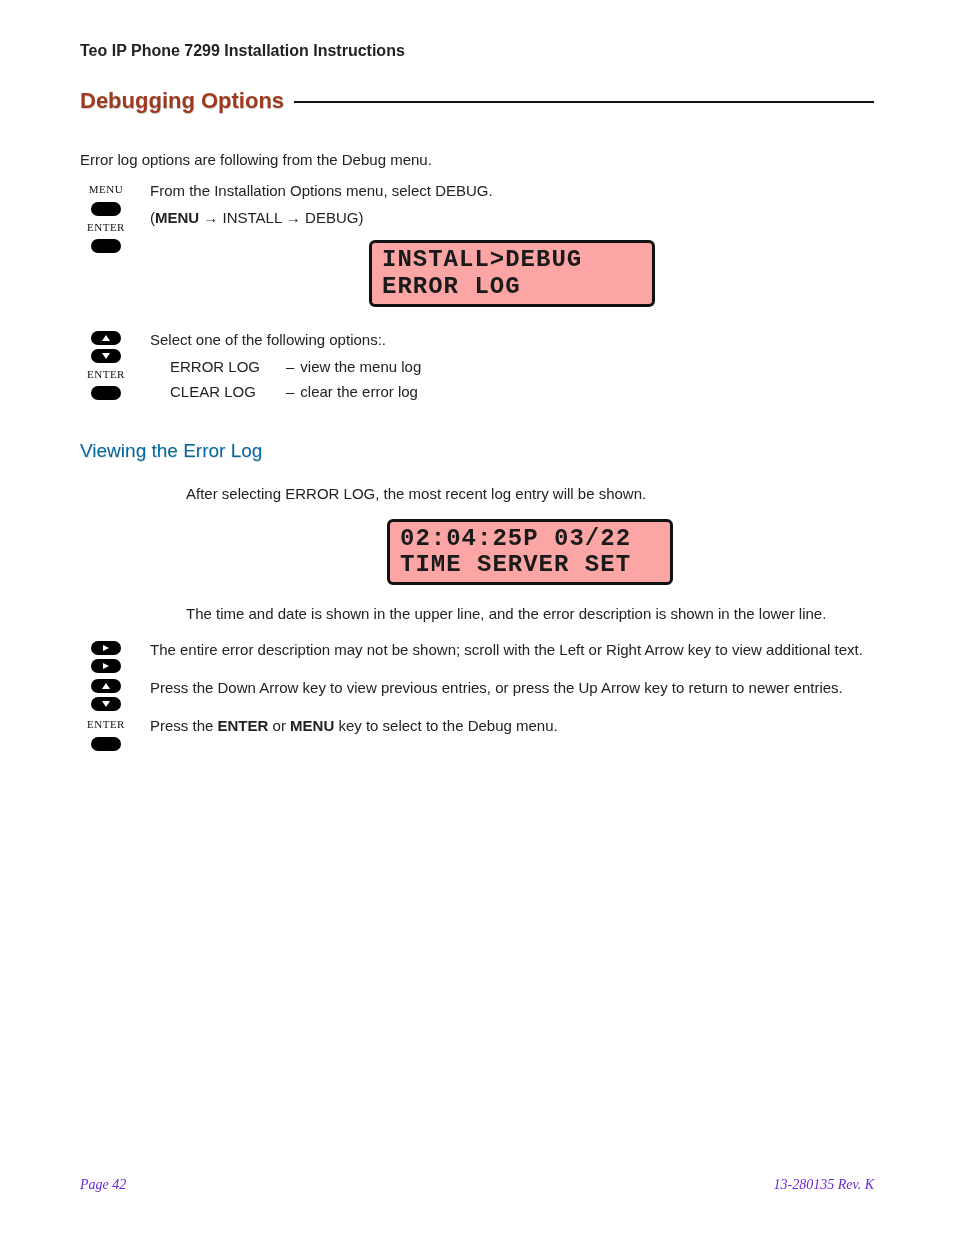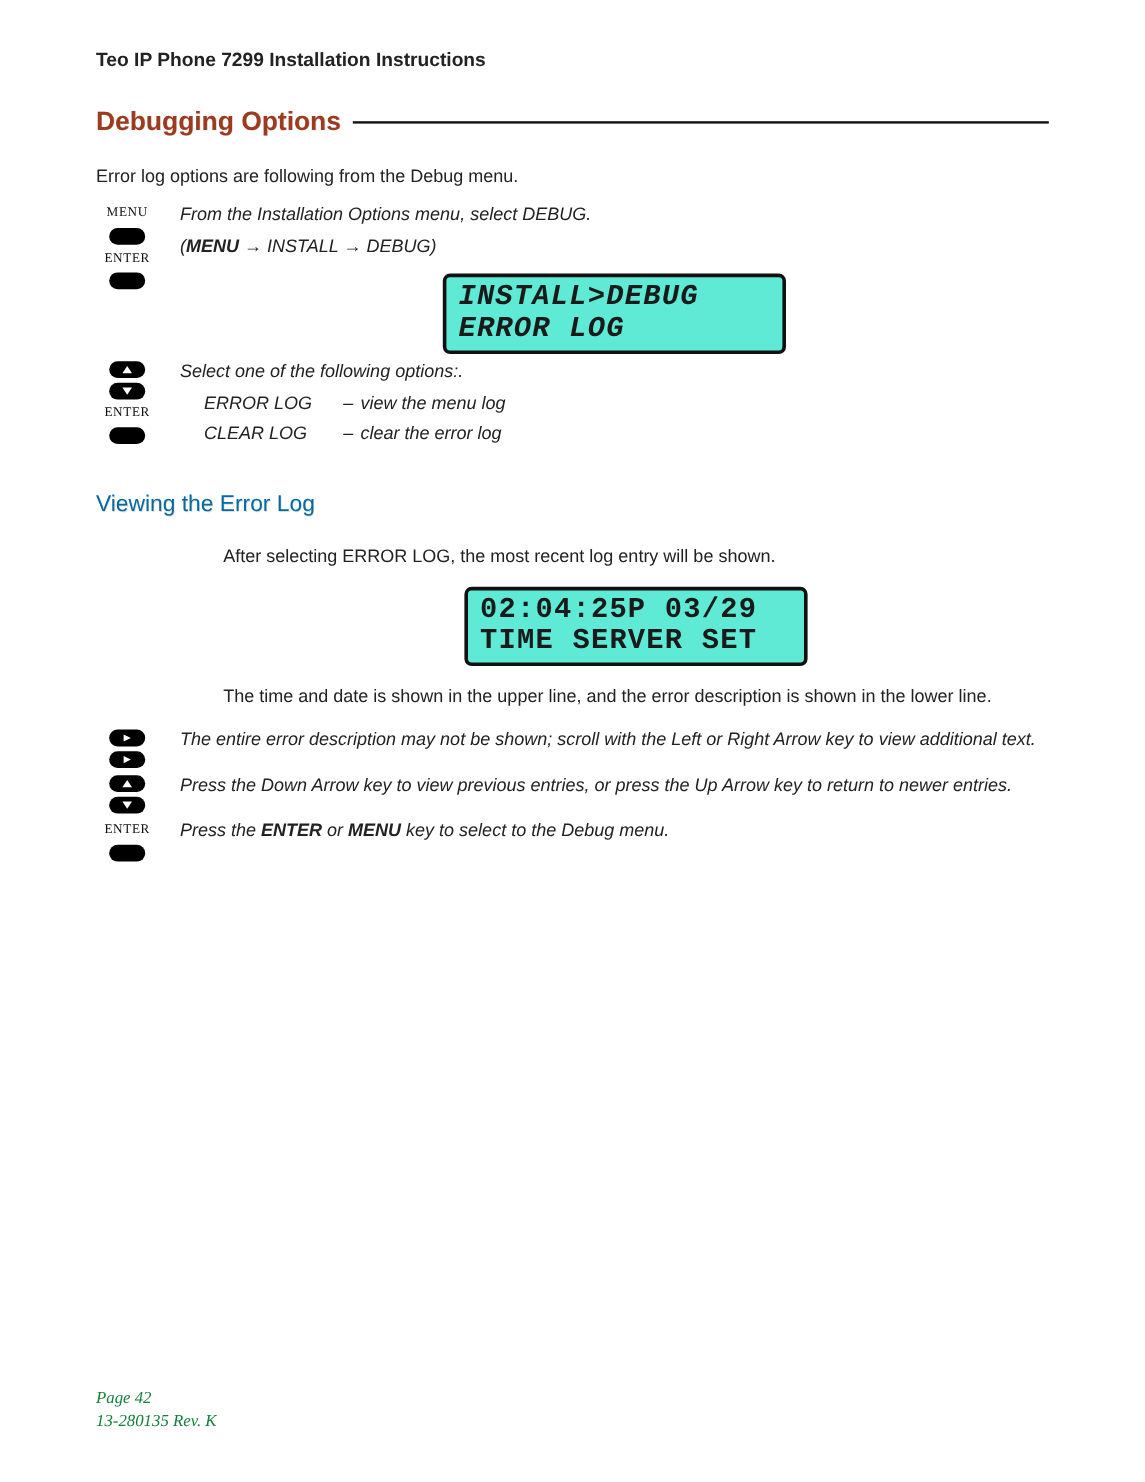--- a/index.html
+++ b/index.html
@@ -19,21 +19,21 @@
     font-size: 16px;
     margin-bottom: 24px;
   }
   .section-title {
     font-size: 22px;
     font-weight: bold;
     color: #9e3b1f;
     display: flex;
     align-items: center;
     gap: 10px;
-    margin-bottom: 20px;
+    margin-bottom: 32px;
     text-shadow: 0.5px 0.5px 0 #ccc;
   }
   .section-title .rule {
     flex: 1;
     height: 2px;
     background: #111;
   }
   .intro {
     margin-bottom: 10px;
   }
@@ -62,26 +62,25 @@
     height: 14px;
     background: #000;
     border-radius: 10px;
     display: flex;
     align-items: center;
     justify-content: center;
   }
   .pill svg { display:block; }
   .textcol {
     flex: 1;
-    font-style: italic;
   }
   .textcol p { margin: 0 0 6px 0; }
   .lcd {
-    margin: 12px auto 0 auto;
-    background: #5eead4;
+    margin: 12px auto 18px auto;
+    background: #fca5a5;
     border: 3px solid #111;
     border-radius: 6px;
     padding: 4px 10px;
     width: 260px;
     font-family: "Courier New", monospace;
     font-size: 24px;
     font-weight: bold;
     letter-spacing: 1px;
     color: #1a1a1a;
     line-height: 1.1;
@@ -109,22 +108,21 @@
   .footer {
     position: absolute;
     bottom: 40px;
     left: 80px;
     right: 80px;
     display: flex;
     justify-content: space-between;
     font-style: italic;
     font-family: "Times New Roman", serif;
     font-size: 14px;
-    color: #15803d;
-    flex-direction: column;
+    color: #6d28d9;
   }
 </style>
 </head>
 <body>
 
 <div class="doc-header">Teo IP Phone 7299 Installation Instructions</div>
 
 <div class="section-title">
   <span>Debugging Options</span>
   <span class="rule"></span>
@@ -181,21 +179,21 @@
       </div>
     </div>
   </div>
 </div>
 
 <div class="subheading">Viewing the Error Log</div>
 
 <div class="indent-block">
   <p>After selecting ERROR LOG, the most recent log entry will be shown.</p>
   <div class="lcd">
-    <div>02:04:25P 03/29</div>
+    <div>02:04:25P 03/22</div>
     <div>TIME SERVER SET</div>
   </div>
   <p>The time and date is shown in the upper line, and the error description is shown in the lower line.</p>
 </div>
 
 <div class="row">
   <div class="iconcol">
     <span class="pill">
       <svg width="10" height="8" viewBox="0 0 10 8">
           <polygon points="2,1 8,4 2,7" fill="#fff"></polygon>

